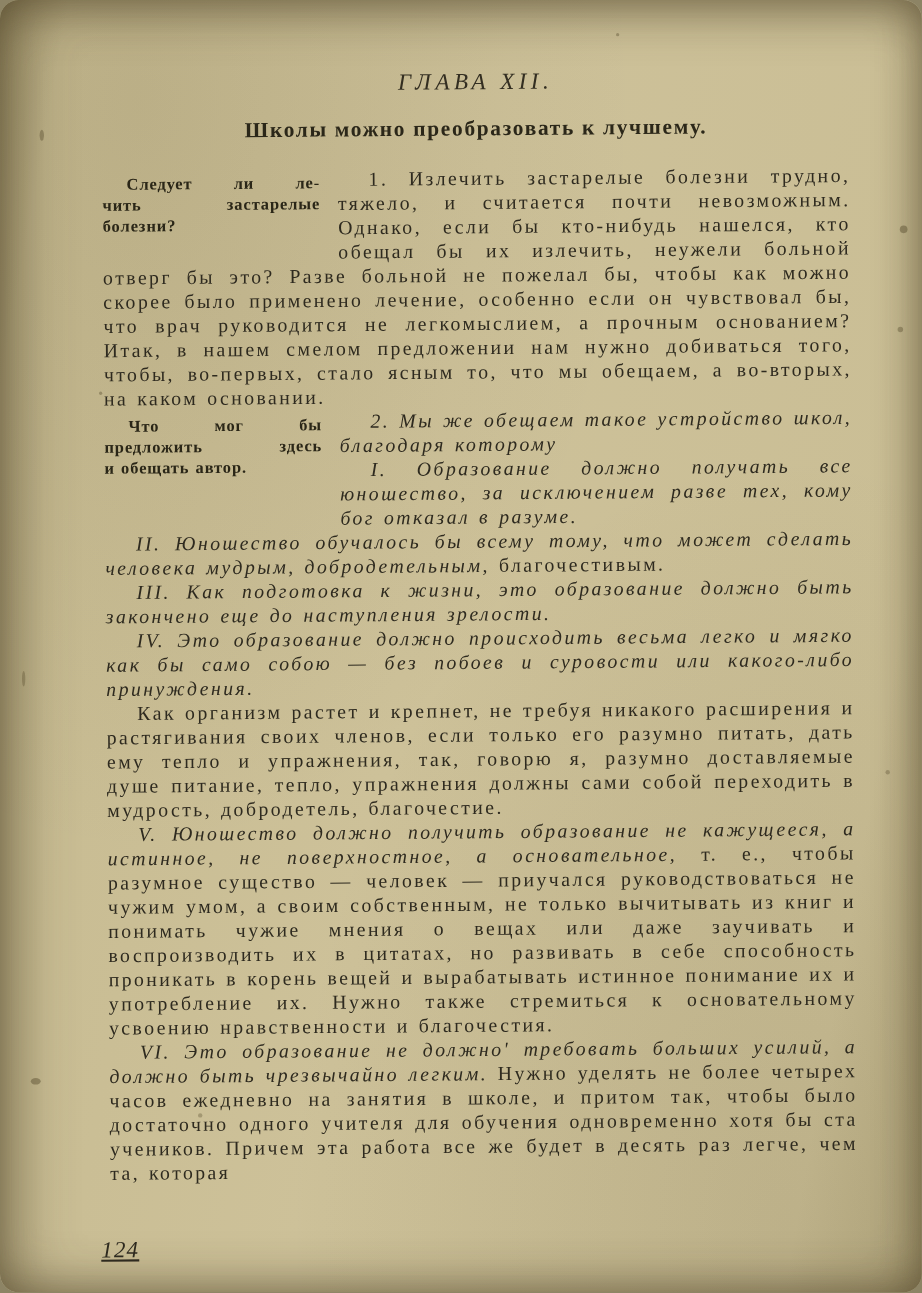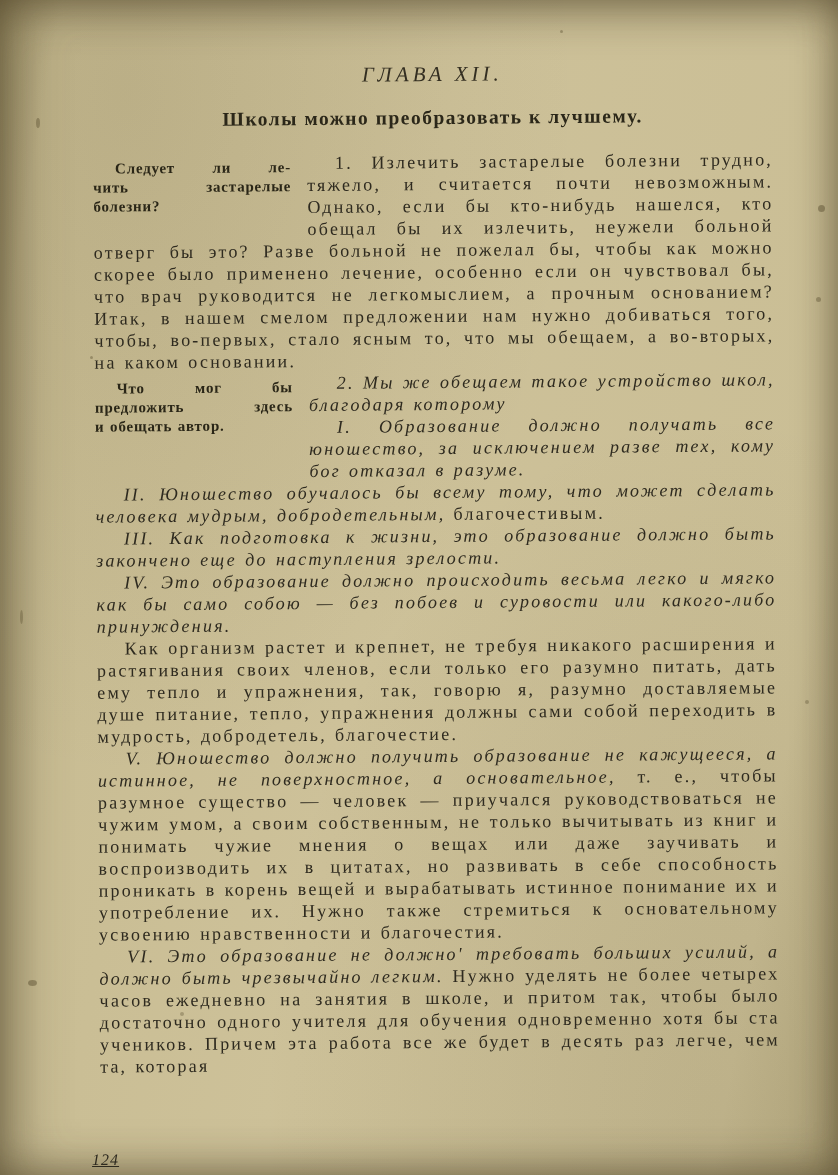--- a/index.html
+++ b/index.html
@@ -16,20 +16,21 @@
       radial-gradient(ellipse at 15% 8%, rgba(70,58,30,0.10), transparent 45%),
       radial-gradient(ellipse at 85% 95%, rgba(70,58,30,0.10), transparent 45%),
       linear-gradient(100deg, #b2a67c 0%, #c7bb91 6%, #cdc199 45%, #cabe95 88%, #b4a87e 100%);
     box-shadow:
       inset 0 22px 45px -12px rgba(72,60,33,0.42),
       inset 0 -20px 45px -14px rgba(72,60,33,0.35),
       inset 28px 0 55px -14px rgba(72,60,33,0.45),
       inset -18px 0 40px -12px rgba(72,60,33,0.32);
     font-family: "Liberation Serif", "DejaVu Serif", serif;
     color: #2e2a1f;
+    border-radius: 17px;
   }
   .speck {
     position: absolute;
     background: #4a3f22;
     border-radius: 50%;
     filter: blur(0.7px);
   }
   .content {
     position: absolute;
     left: 95px;
@@ -81,23 +82,23 @@
     color: #2a2617;
     text-align: justify;
   }
   .margin-note .mn-line { text-align: justify; text-align-last: justify; }
   .margin-note .mn-line:first-child { text-indent: 22px; }
   .margin-note .mn-line:last-child { text-align-last: left; }
   .mn2 { padding-bottom: 26px; }
   .page-number {
     position: absolute;
     left: 92px;
-    bottom: 6px;
+    bottom: 26px;
     font-style: italic;
-    font-size: 16px;
+    font-size: 21px;
     letter-spacing: 1px;
     color: #2e2a1f;
     transform: rotate(-0.45deg);
     text-decoration: underline;
   }
 </style>
 </head>
 <body>
 
 <div class="sheet">

